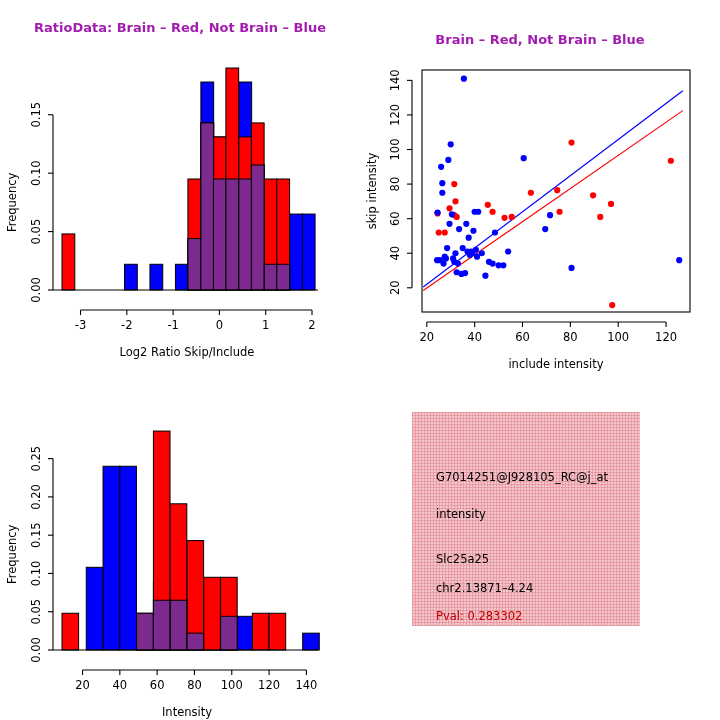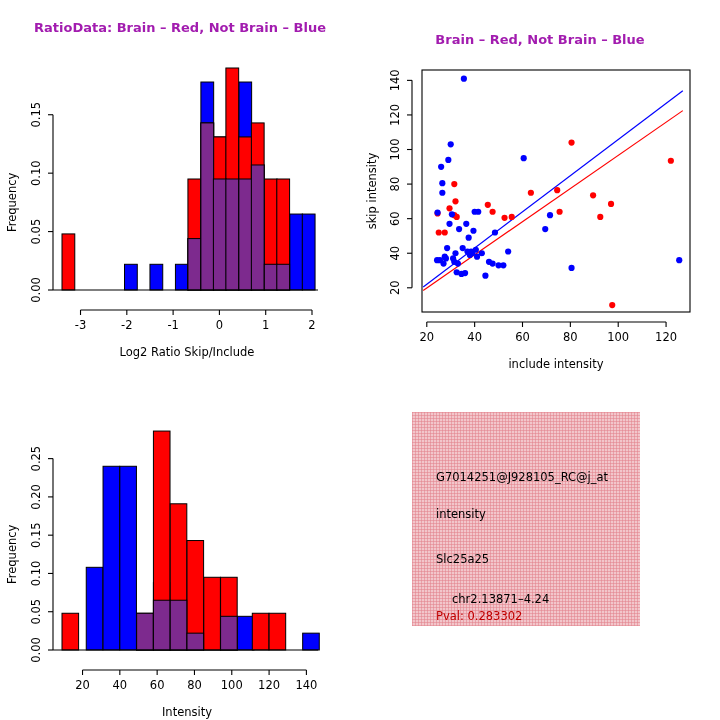--- a/index.html
+++ b/index.html
@@ -313,18 +313,18 @@
           <text x="0" y="0" class="axis-title" text-anchor="middle" transform="translate(16,194.31034482758622) rotate(-90)">Frequency</text>
         </g>
       </svg>
   </div>
 
   <div class="panel" id="panel-info">
     <div class="info-box">
       <div class="info-line" style="top:58px;">G7014251@J928105_RC@j_at</div>
       <div class="info-line" style="top:95px;">intensity</div>
       <div class="info-line" style="top:140px;">Slc25a25</div>
-      <div class="info-line" style="top:180px;padding-left:16px;">chr2.13871–4.24</div>
+      <div class="info-line" style="top:169px;">chr2.13871–4.24</div>
       <div class="info-line pval" style="top:197px;">Pval: 0.283302</div>
     </div>
   </div>
 
 </div>
 
 </body></html>

